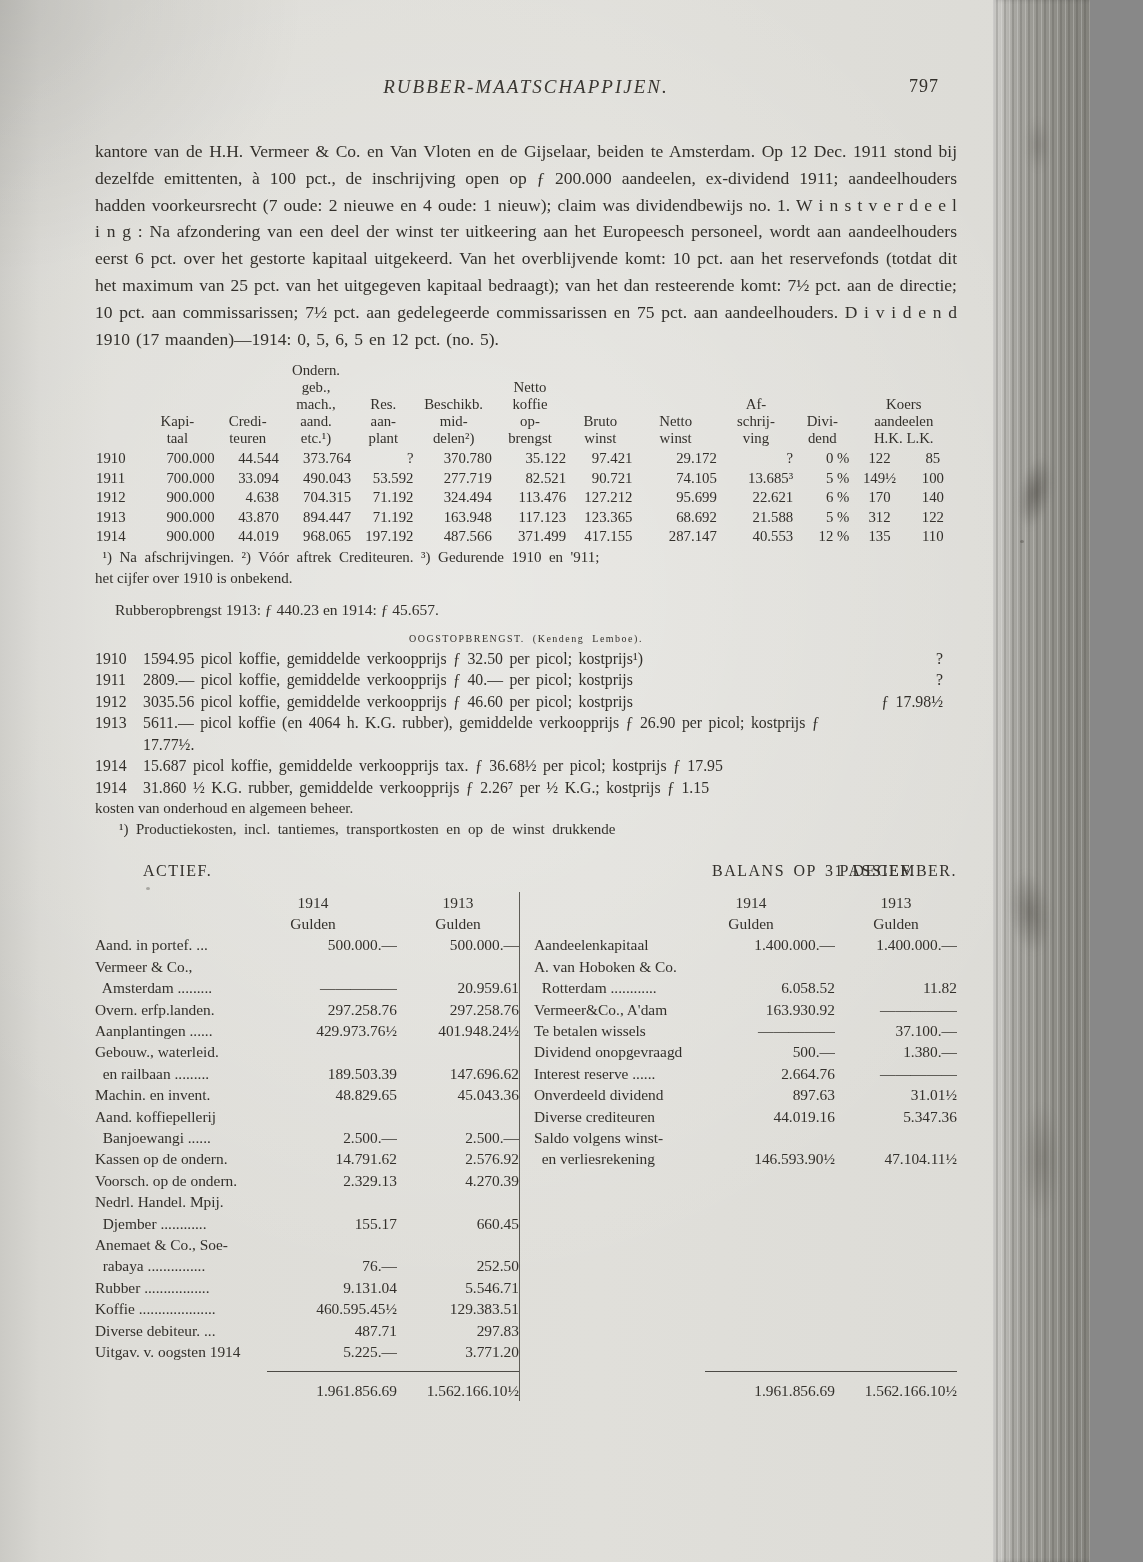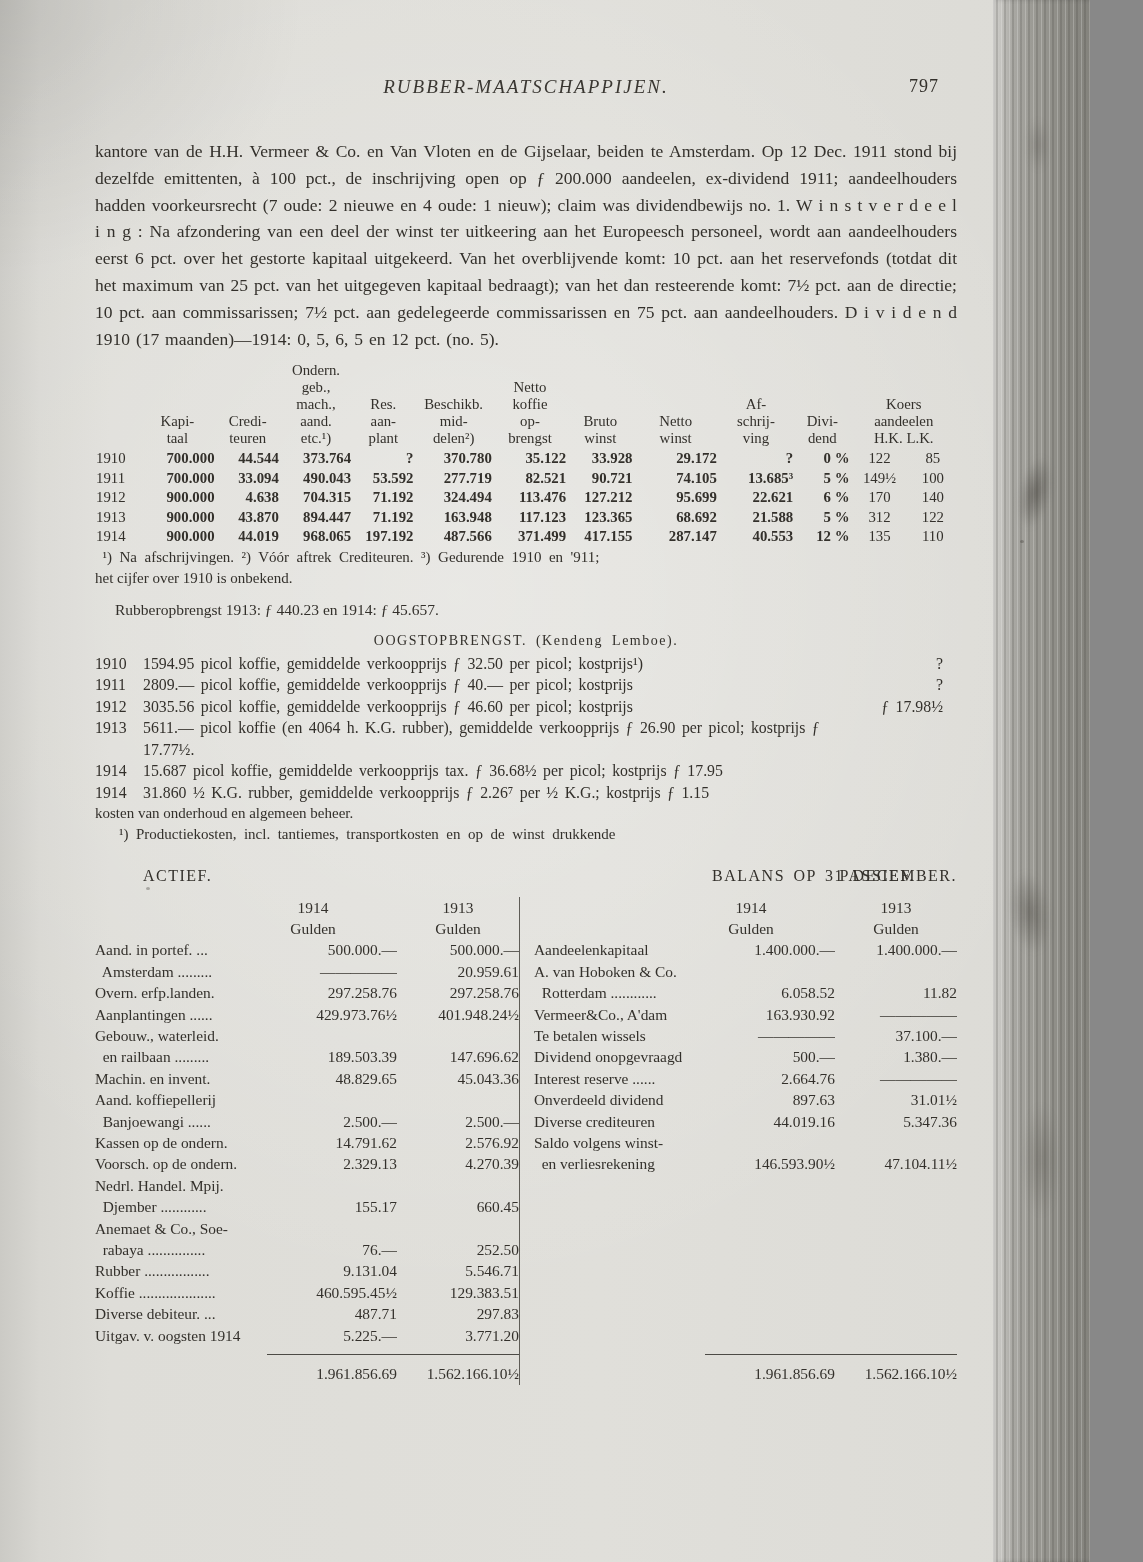--- a/index.html
+++ b/index.html
@@ -45,29 +45,29 @@
   table.fin{
     margin-top:10px; border-collapse:collapse; table-layout:fixed; width:862px;
     font-size:14.8px;
   }
   table.fin th{
     font-weight:normal; vertical-align:bottom; white-space:pre-line;
     text-align:center; line-height:17px; padding:0 1px 2px 1px;
   }
   table.fin td{line-height:19.5px; padding:0 1px; white-space:nowrap;}
   td.t-year{text-align:left;}
-  td.num{text-align:right;font-weight:bold;}
+  td.num{text-align:right;}
   td.ctr{text-align:center;}
 
   .fnote{font-size:15px; line-height:21px; white-space:pre;}
   .fnote.indent{padding-left:24px;}
 
   .rubber{margin:12px 0 0 20px; font-size:15.5px;}
 
-  .harvest-title{margin-top:14px; text-align:center; font-size:14px; letter-spacing:1.5px; word-spacing:4px;}
+  .harvest-title{margin-top:14px; text-align:center; font-size:10px; letter-spacing:1.5px; word-spacing:4px;}
   .harvest{margin-top:4px;}
   .hline{display:flex; align-items:baseline; font-size:15.8px; line-height:21.5px; word-spacing:2.5px;}
   .hyear{flex:0 0 48px;}
   .htext{flex:1 1 auto;}
   .hval{flex:0 0 96px; text-align:right; padding-right:14px;}
 
   .balans-head{
     margin-top:22px; position:relative; height:24px; font-size:16px; letter-spacing:1.5px; word-spacing:3px;
   }
   .bh-left{position:absolute; left:48px;}
@@ -157,21 +157,21 @@
       <tbody>
 
           <tr>
             <td class="t-year">1910</td>
             <td class="num">700.000</td>
             <td class="num">44.544</td>
             <td class="num">373.764</td>
             <td class="num">?</td>
             <td class="num">370.780</td>
             <td class="num">35.122</td>
-            <td class="num">33.928</td>
+            <td class="num">97.421</td>
             <td class="num">29.172</td>
             <td class="num">?</td>
             <td class="num">0 %</td>
             <td class="ctr">122</td>
             <td class="ctr">85</td>
           </tr>
 
           <tr>
             <td class="t-year">1911</td>
             <td class="num">700.000</td>
@@ -307,20 +307,25 @@
           <span class="bs-b">Gulden</span>
         </div>
         <div>
 
             <div class="brow">
               <span class="bs-label">Aand. in portef. ...</span>
               <span class="bs-a">500.000.—</span>
               <span class="bs-b">500.000.—</span>
             </div>
 
+            <div class="brow">
+              <span class="bs-label">Vermeer &amp; Co.,</span>
+              <span class="bs-a"></span>
+              <span class="bs-b"></span>
+            </div>
 
             <div class="brow">
               <span class="bs-label">  Amsterdam .........</span>
               <span class="bs-a">—————</span>
               <span class="bs-b">20.959.61</span>
             </div>
 
             <div class="brow">
               <span class="bs-label">Overn. erfp.landen.</span>
               <span class="bs-a">297.258.76</span>

